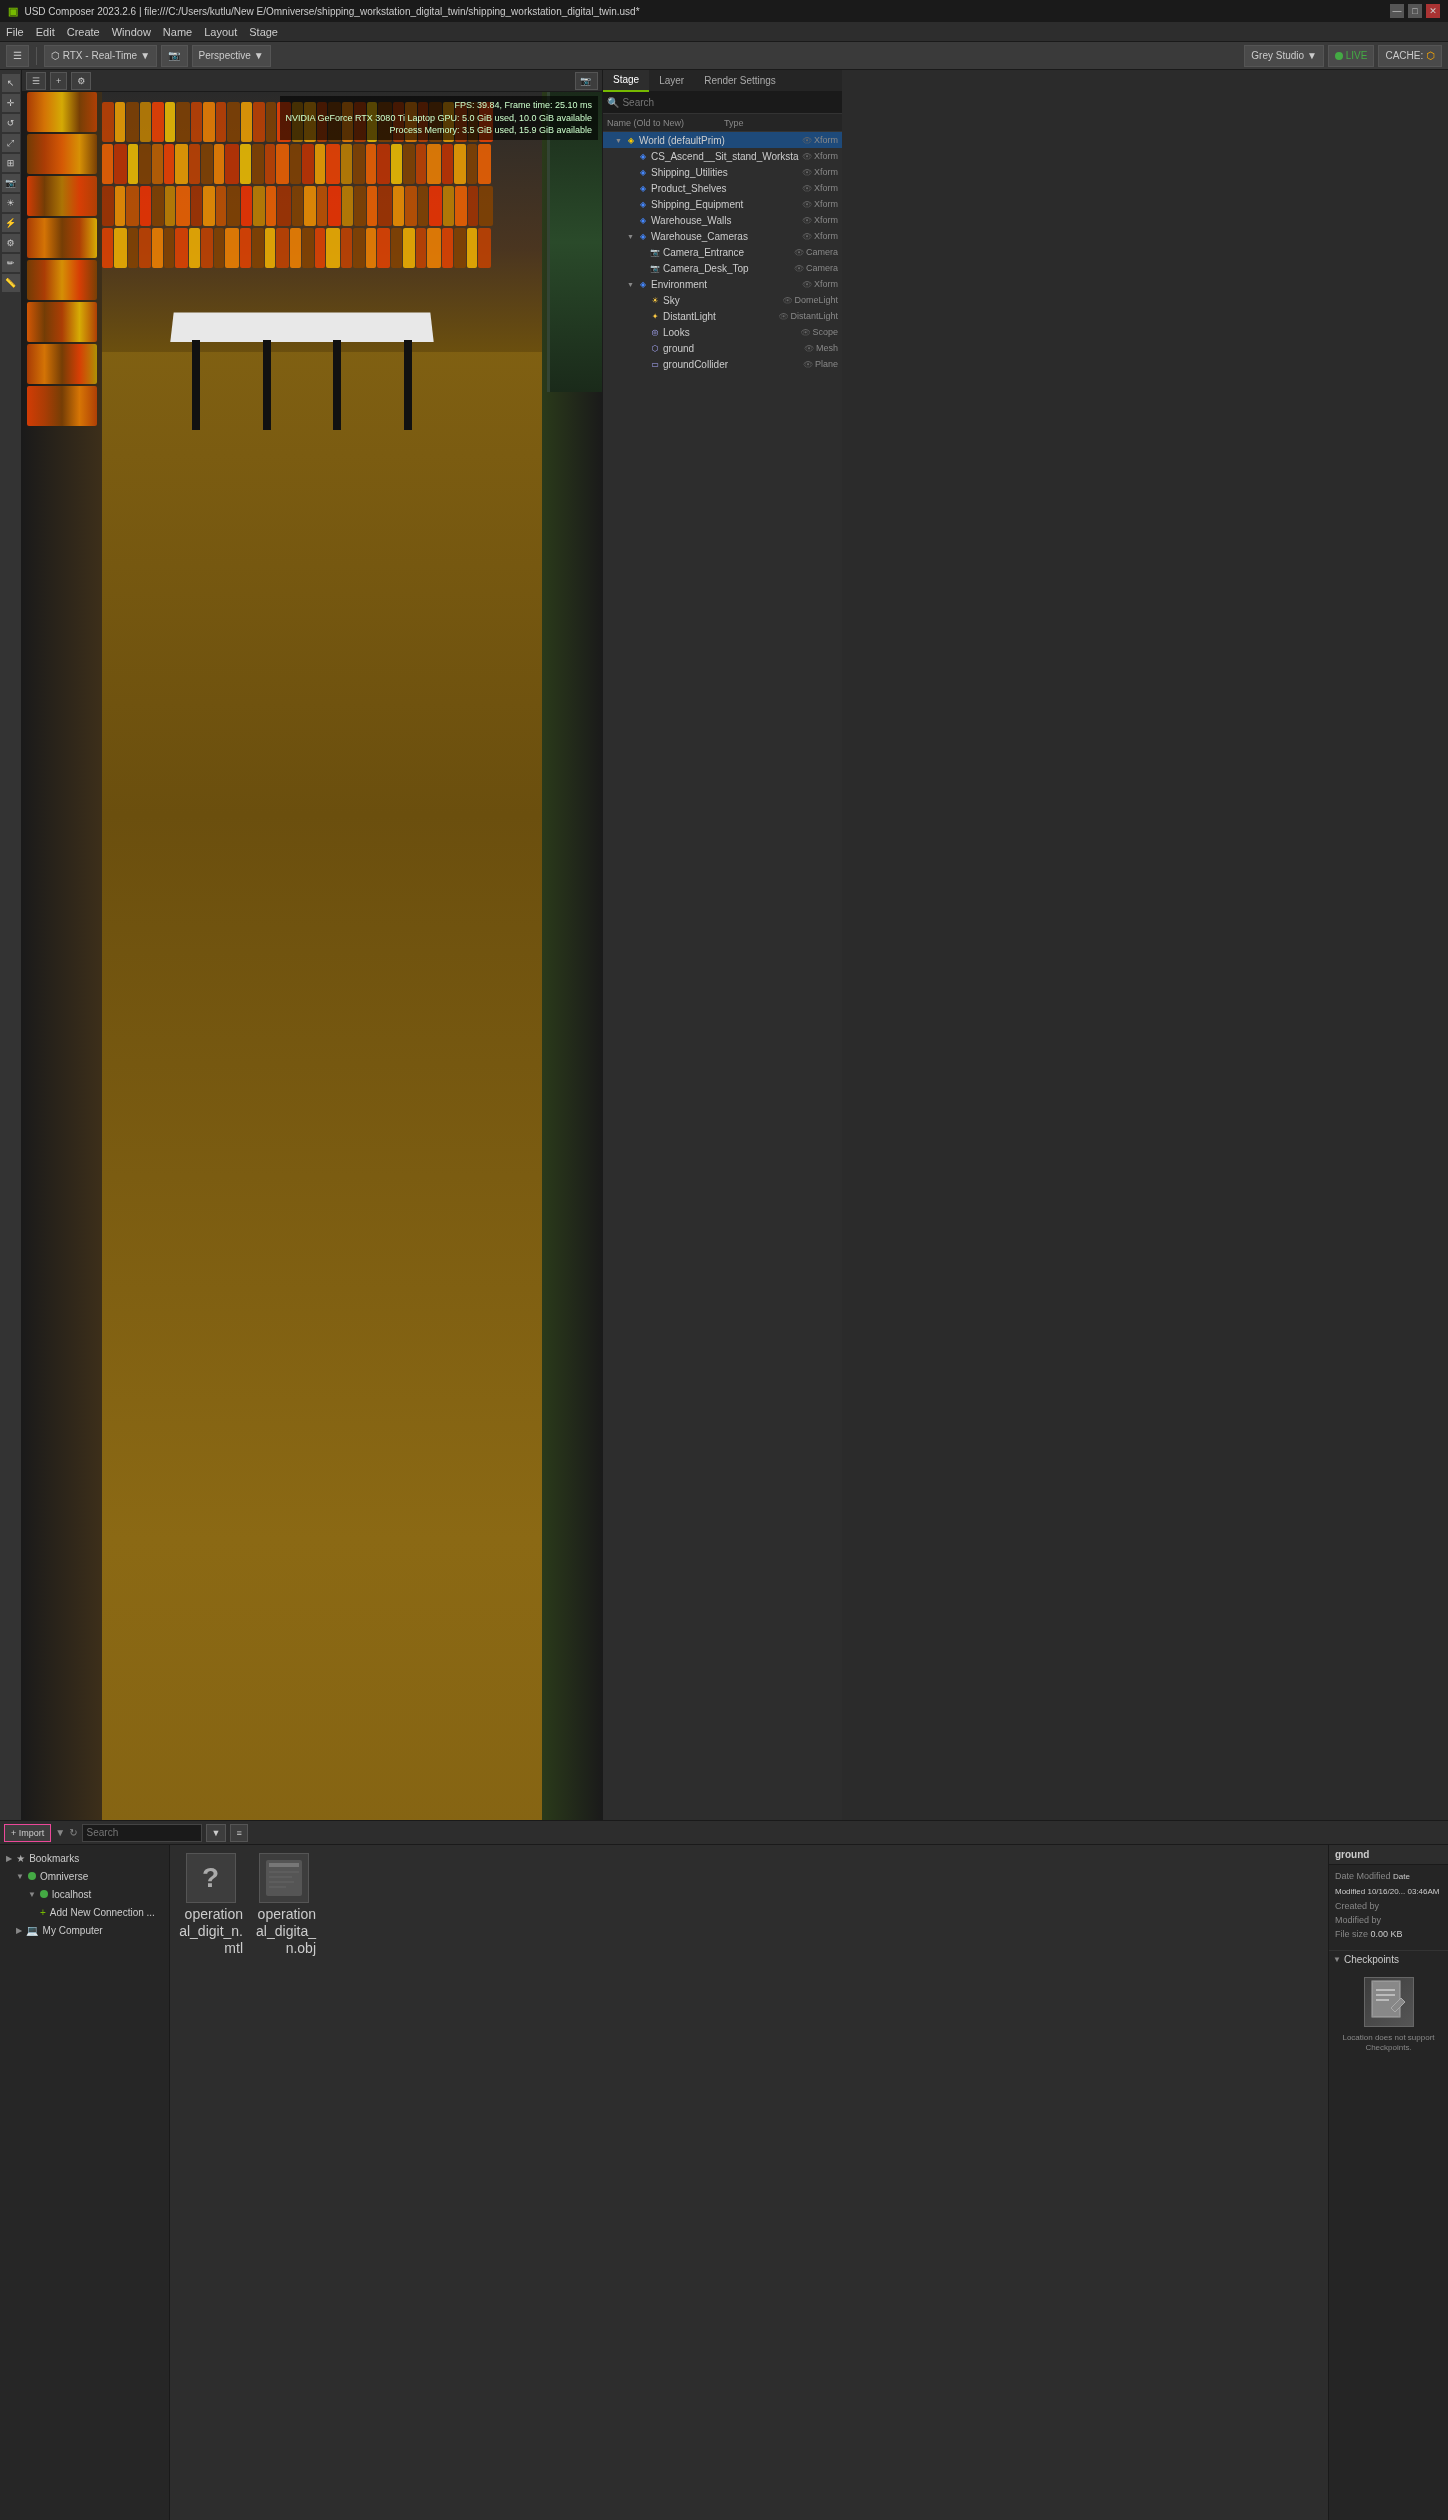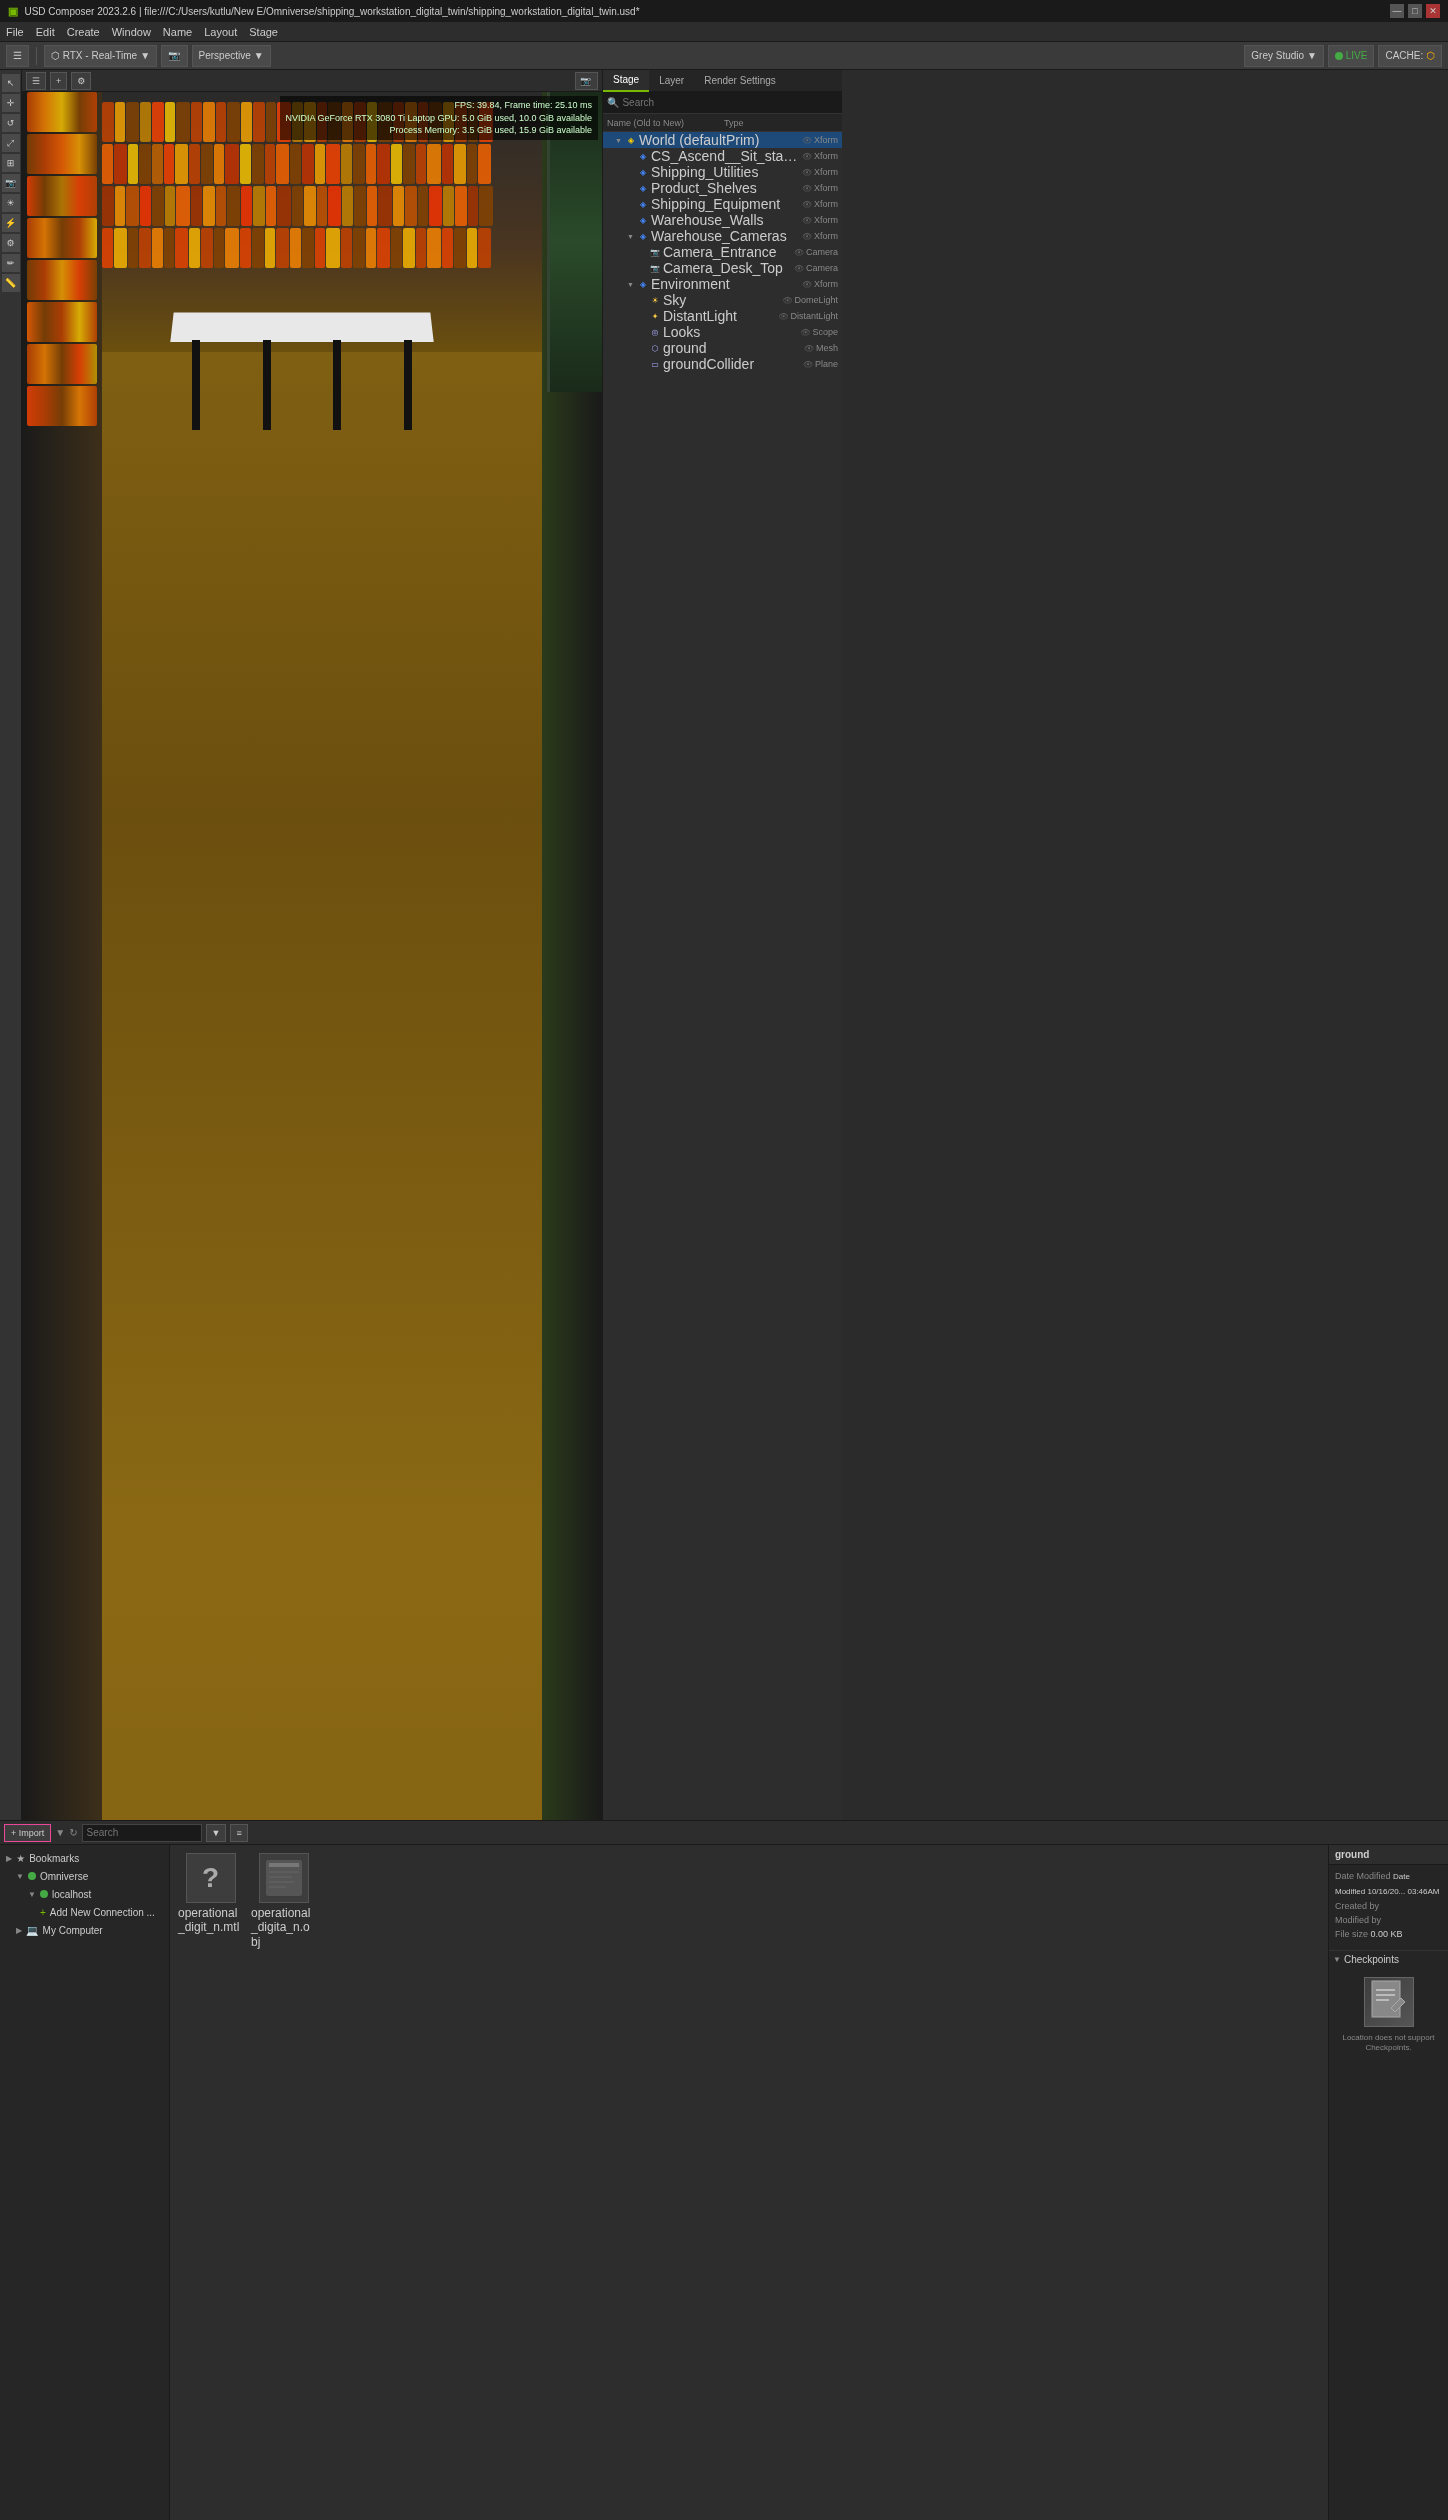--- a/index.html
+++ b/index.html
@@ -377,21 +377,21 @@
       height: 12px;
       display: flex;
       align-items: center;
       justify-content: center;
       font-size: 8px;
     }
     .tree-icon-yellow { color: #ffcc00; }
     .tree-icon-blue { color: #4488ff; }
     .tree-label {
       flex: 1;
-      font-size: 14px;
+      font-size: 10px;
       color: #cccccc;
       white-space: nowrap;
       overflow: hidden;
       text-overflow: ellipsis;
     }
     .tree-type {
       font-size: 9px;
       color: #888;
     }
     .tree-eye {
@@ -553,23 +553,23 @@
       height: 50px;
       background: #3d3d3d;
       border: 1px solid #555;
       display: flex;
       align-items: center;
       justify-content: center;
       font-size: 20px;
       color: #888;
     }
     .file-name {
-      font-size: 12px;
+      font-size: 14px;
       color: #ccc;
-      text-align: left;
+      text-align: right;
       word-break: break-all;
       line-height: 1.2;
     }
 
     
     #assets-info {
       width: 120px;
       background: #252525;
       border-left: 1px solid #1a1a1a;
       display: flex;

